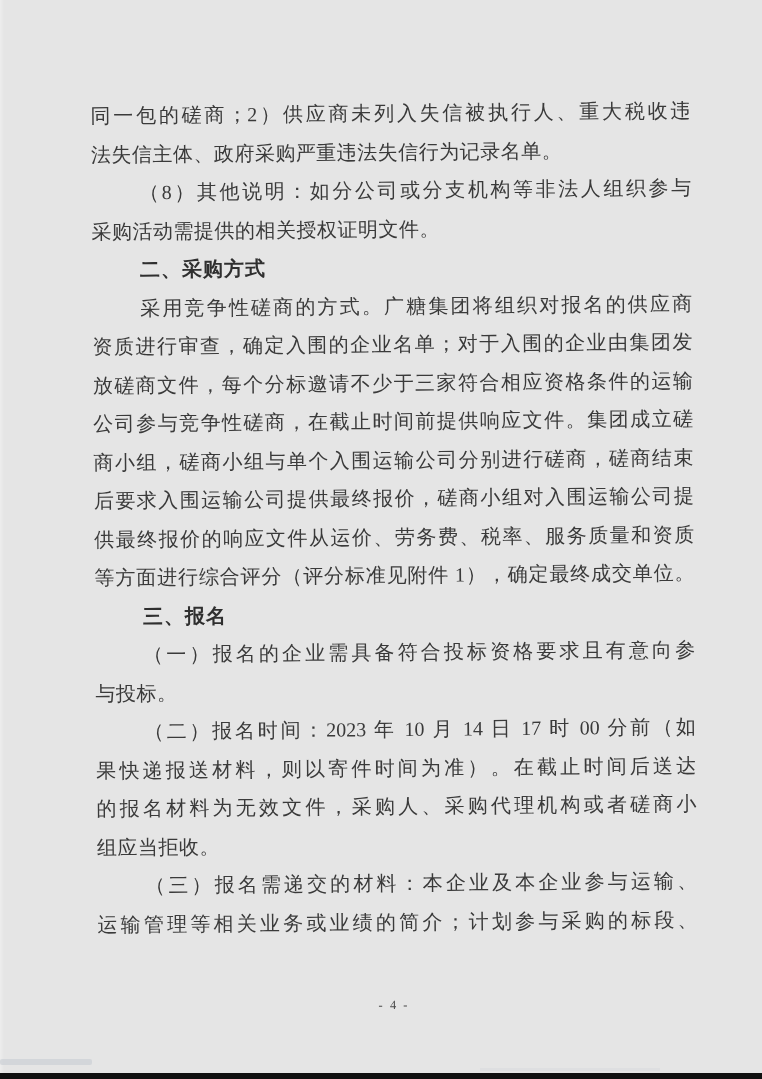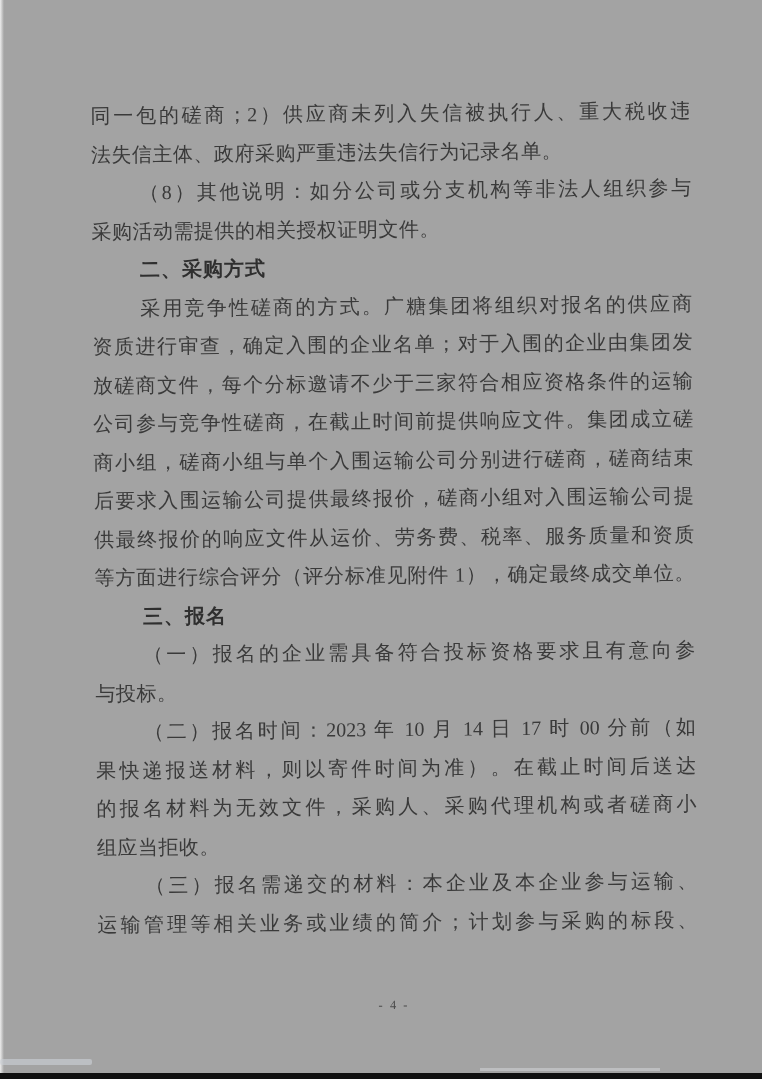--- a/index.html
+++ b/index.html
@@ -4,21 +4,21 @@
 <style>
   html, body {
     margin: 0;
     padding: 0;
     background: #ffffff;
   }
   .sheet {
     position: relative;
     width: 762px;
     height: 1079px;
-    background: #a3a3a3;
+    background: #e5e5e5;
     overflow: hidden;
     font-family: "Liberation Serif", "DejaVu Serif", serif;
   }
   
   .left-edge-shade {
     position: absolute;
     left: 0; top: 0;
     width: 4px; height: 100%;
     background: linear-gradient(to right, #ededed, rgba(255,255,255,0));
   }

